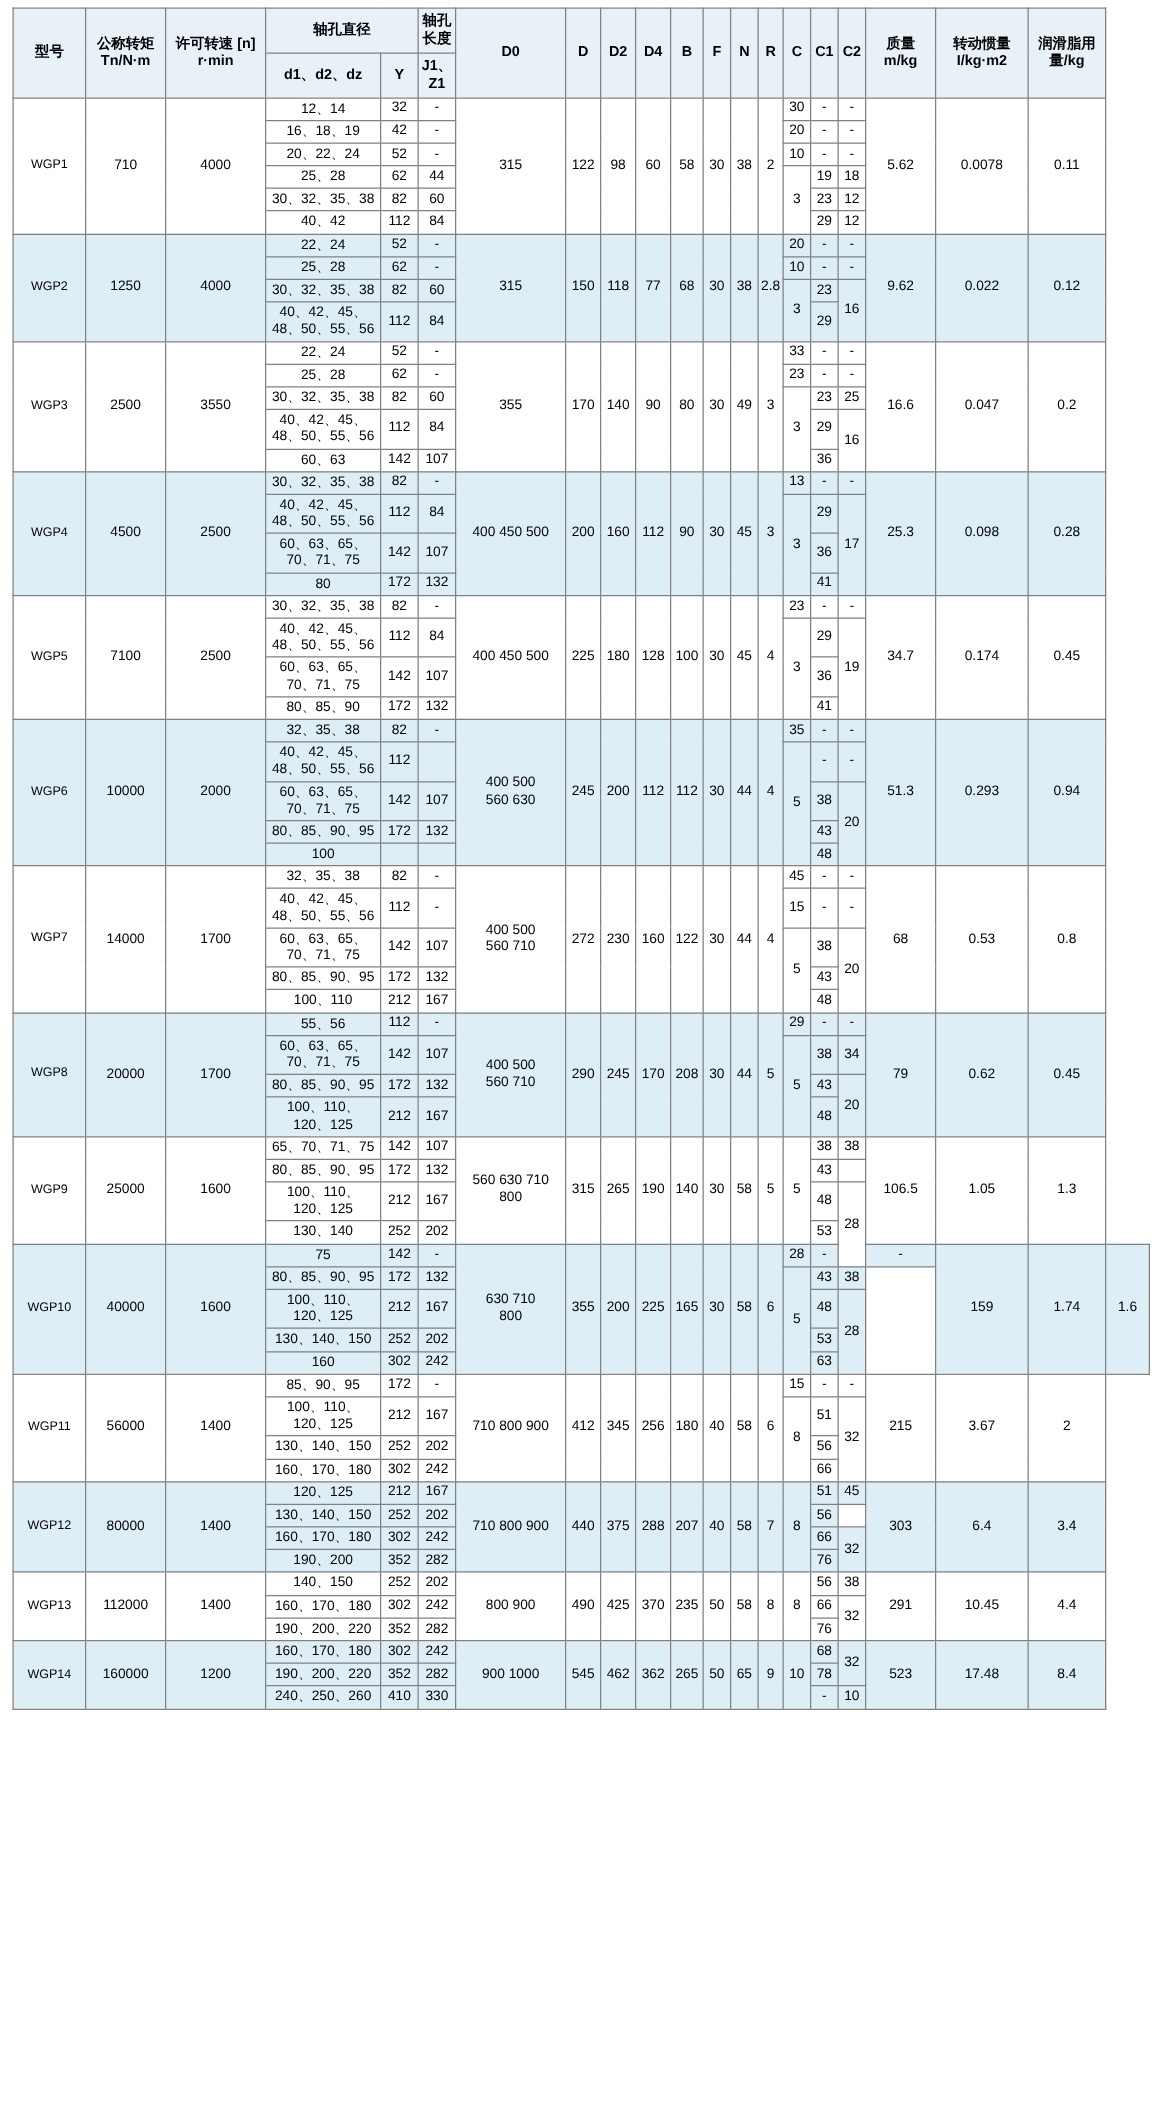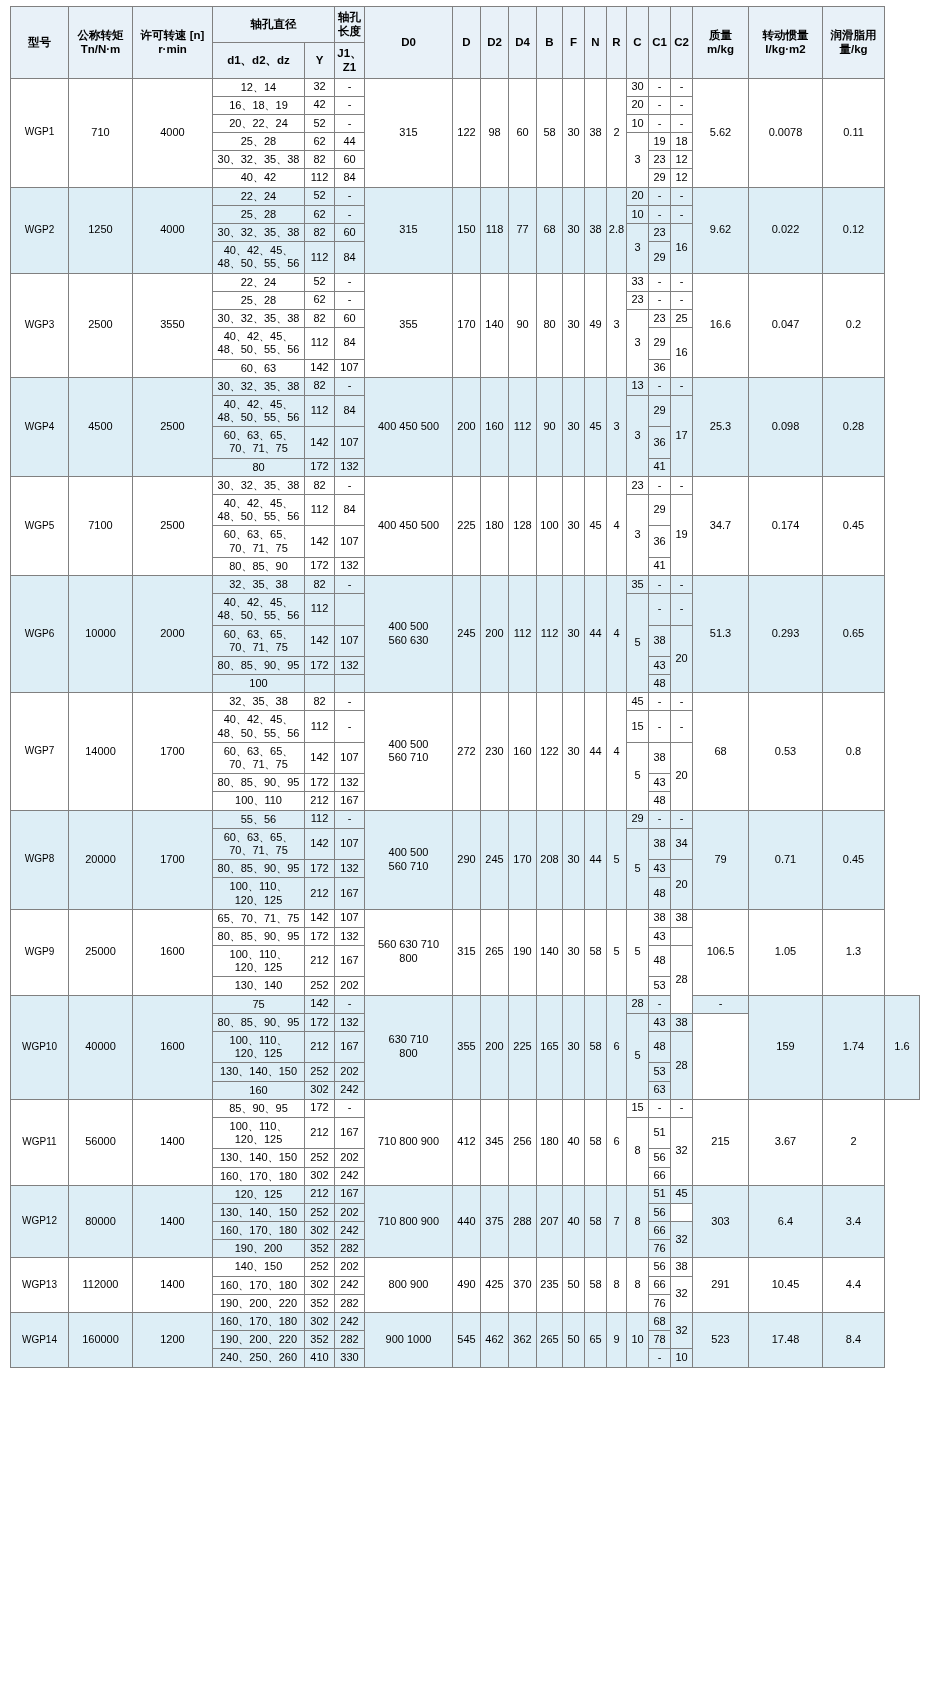--- a/index.html
+++ b/index.html
@@ -341,21 +341,21 @@
           <td rowspan="5">112</td>
           <td rowspan="5">112</td>
           <td rowspan="5">30</td>
           <td rowspan="5">44</td>
           <td rowspan="5">4</td>
           <td rowspan="1">35</td>
           <td>-</td>
           <td rowspan="1">-</td>
           <td rowspan="5">51.3</td>
           <td rowspan="5">0.293</td>
-          <td rowspan="5">0.65</td>
+          <td rowspan="5">0.94</td>
         </tr>
         <tr class="alt">
           <td class="wrapcell">40、42、45、48、50、55、56</td>
           <td>112</td>
           <td></td>
           <td rowspan="4">5</td>
           <td>-</td>
           <td rowspan="1">-</td>
         </tr>
         <tr class="alt">
@@ -439,21 +439,21 @@
           <td rowspan="4">245</td>
           <td rowspan="4">170</td>
           <td rowspan="4">208</td>
           <td rowspan="4">30</td>
           <td rowspan="4">44</td>
           <td rowspan="4">5</td>
           <td rowspan="1">29</td>
           <td>-</td>
           <td rowspan="1">-</td>
           <td rowspan="4">79</td>
-          <td rowspan="4">0.71</td>
+          <td rowspan="4">0.62</td>
           <td rowspan="4">0.45</td>
         </tr>
         <tr class="alt">
           <td class="wrapcell">60、63、65、70、71、75</td>
           <td>142</td>
           <td>107</td>
           <td rowspan="3">5</td>
           <td>38</td>
           <td rowspan="1">34</td>
         </tr>

